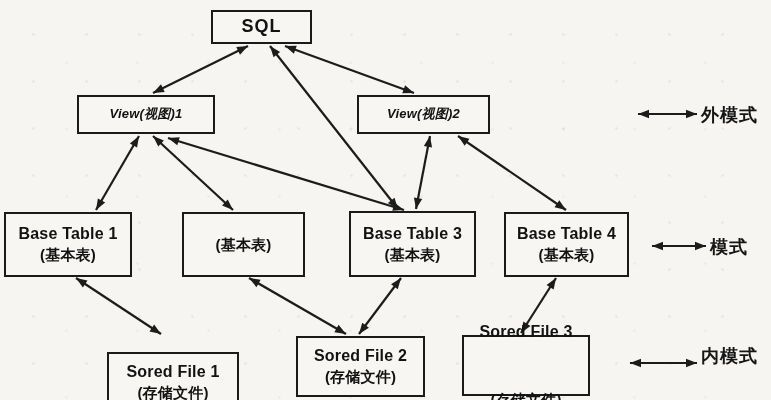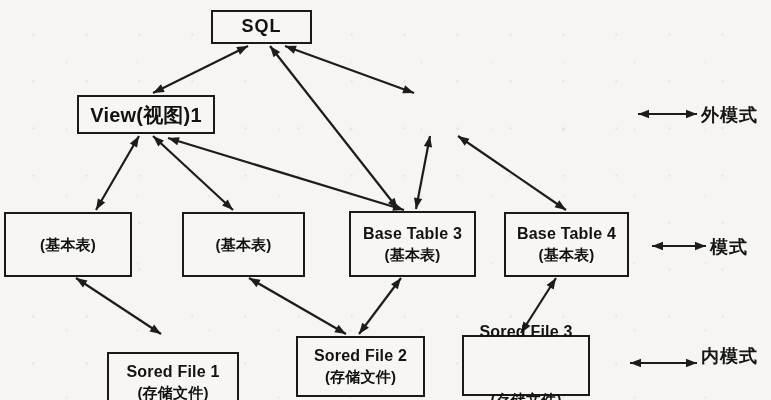--- a/index.html
+++ b/index.html
@@ -21,21 +21,21 @@
   .node{
     position:absolute;z-index:2;box-sizing:border-box;
     background:#f7f6f2;border:2px solid #1a1a1a;
     display:flex;flex-direction:column;align-items:center;justify-content:center;
     color:#121212;font-weight:700;text-align:right;line-height:1.3;
     letter-spacing:0.2px;
   }
   .node .t1{font-size:16px;}
   .node .t2{font-size:15px;}
   #node-sql .t1{font-size:18px;letter-spacing:1px;}
-  #node-view1 .t1,#node-view2 .t1{font-size:20px;}
+  #node-view1 .t1,#node-view2 .t1{font-size:13px;font-style:italic;}
   .legend-label{
     position:absolute;z-index:2;color:#161616;font-weight:700;font-size:18px;
     letter-spacing:1px;white-space:nowrap;
   }
 </style>
 </head>
 <body>
 
 <div class="stage">
 
@@ -88,22 +88,26 @@
     </svg>
 
   <div class="node" id="node-sql" style="left:211px;top:10px;width:101px;height:34px;">
     <span class="t1">SQL</span>
   </div>
 
   <div class="node" id="node-view1" style="left:77px;top:95px;width:138px;height:39px;">
     <span class="t1">View(视图)1</span>
   </div>
 
+  <div class="node" id="node-view2" style="left:357px;top:95px;width:133px;height:39px;">
+    <span class="t1">View(视图)2</span>
+  </div>
 
   <div class="node" style="left:4px;top:212px;width:128px;height:65px;">
+    <span class="t1">Base Table 1</span>
     <span class="t2">(基本表)</span>
   </div>
 
   <div class="node" style="left:182px;top:212px;width:123px;height:65px;">
     <span class="t2">(基本表)</span>
   </div>
 
   <div class="node" style="left:349px;top:211px;width:127px;height:66px;">
     <span class="t1">Base Table 3</span>
     <span class="t2">(基本表)</span>

